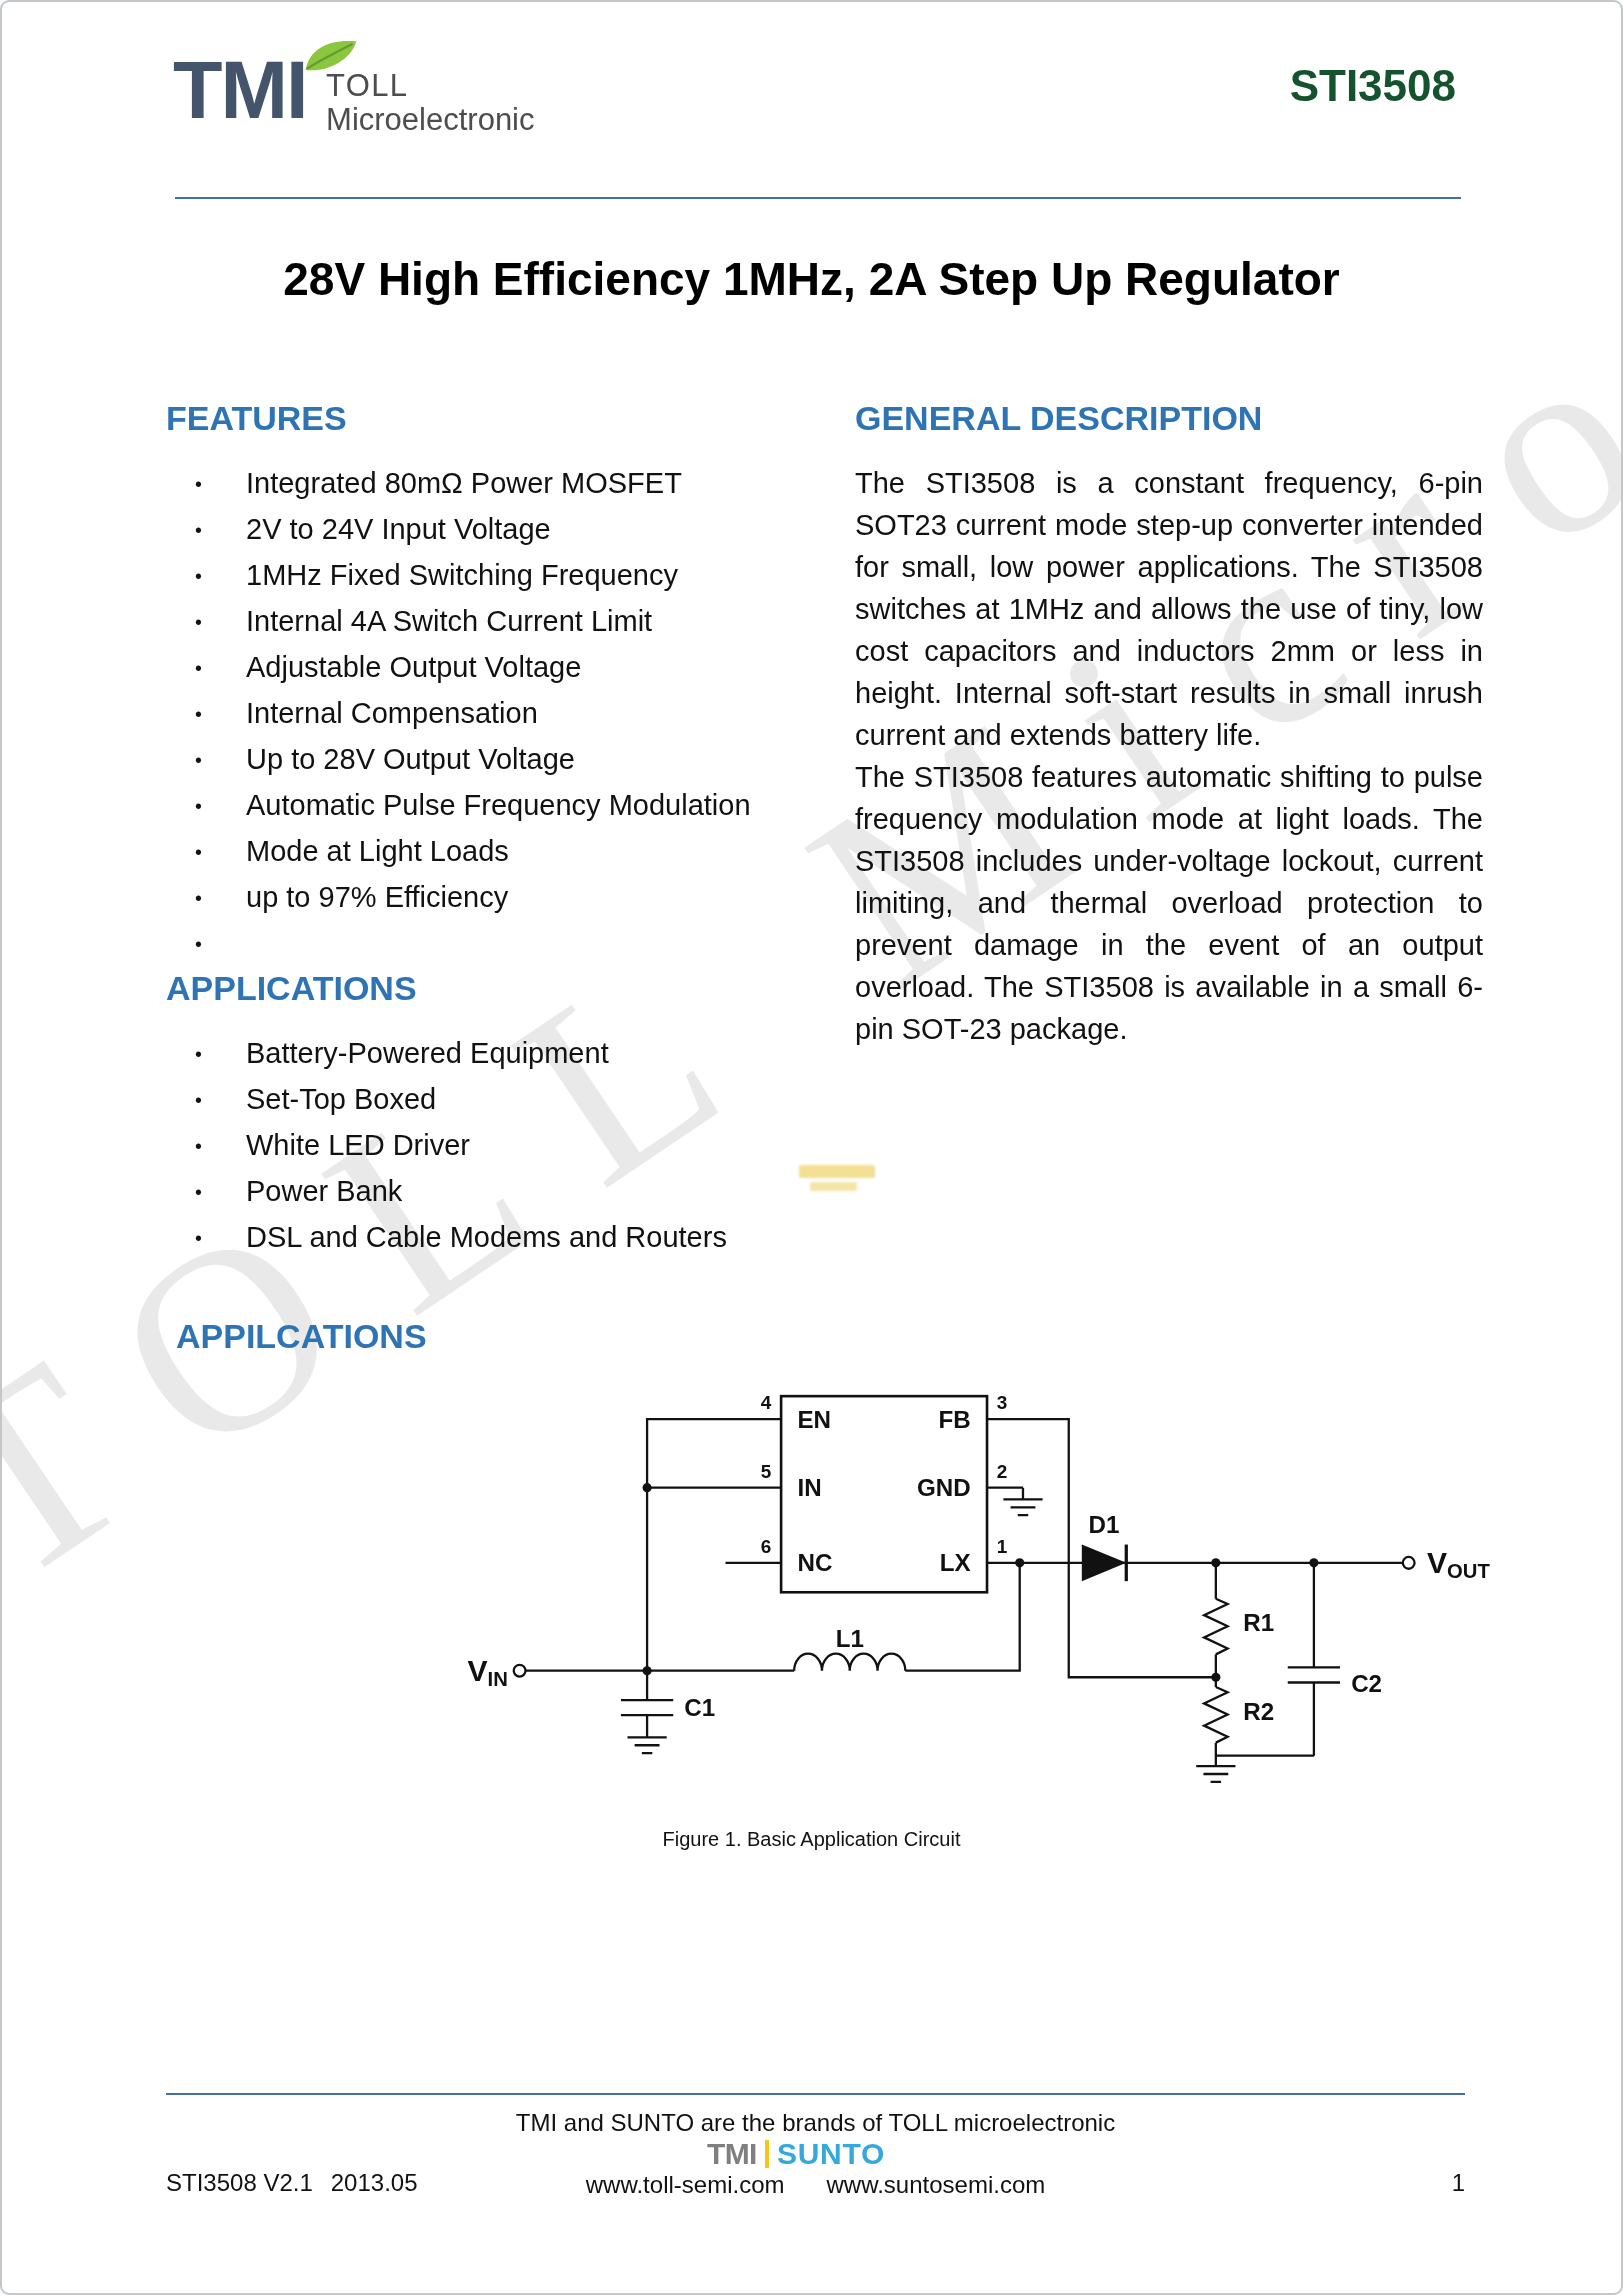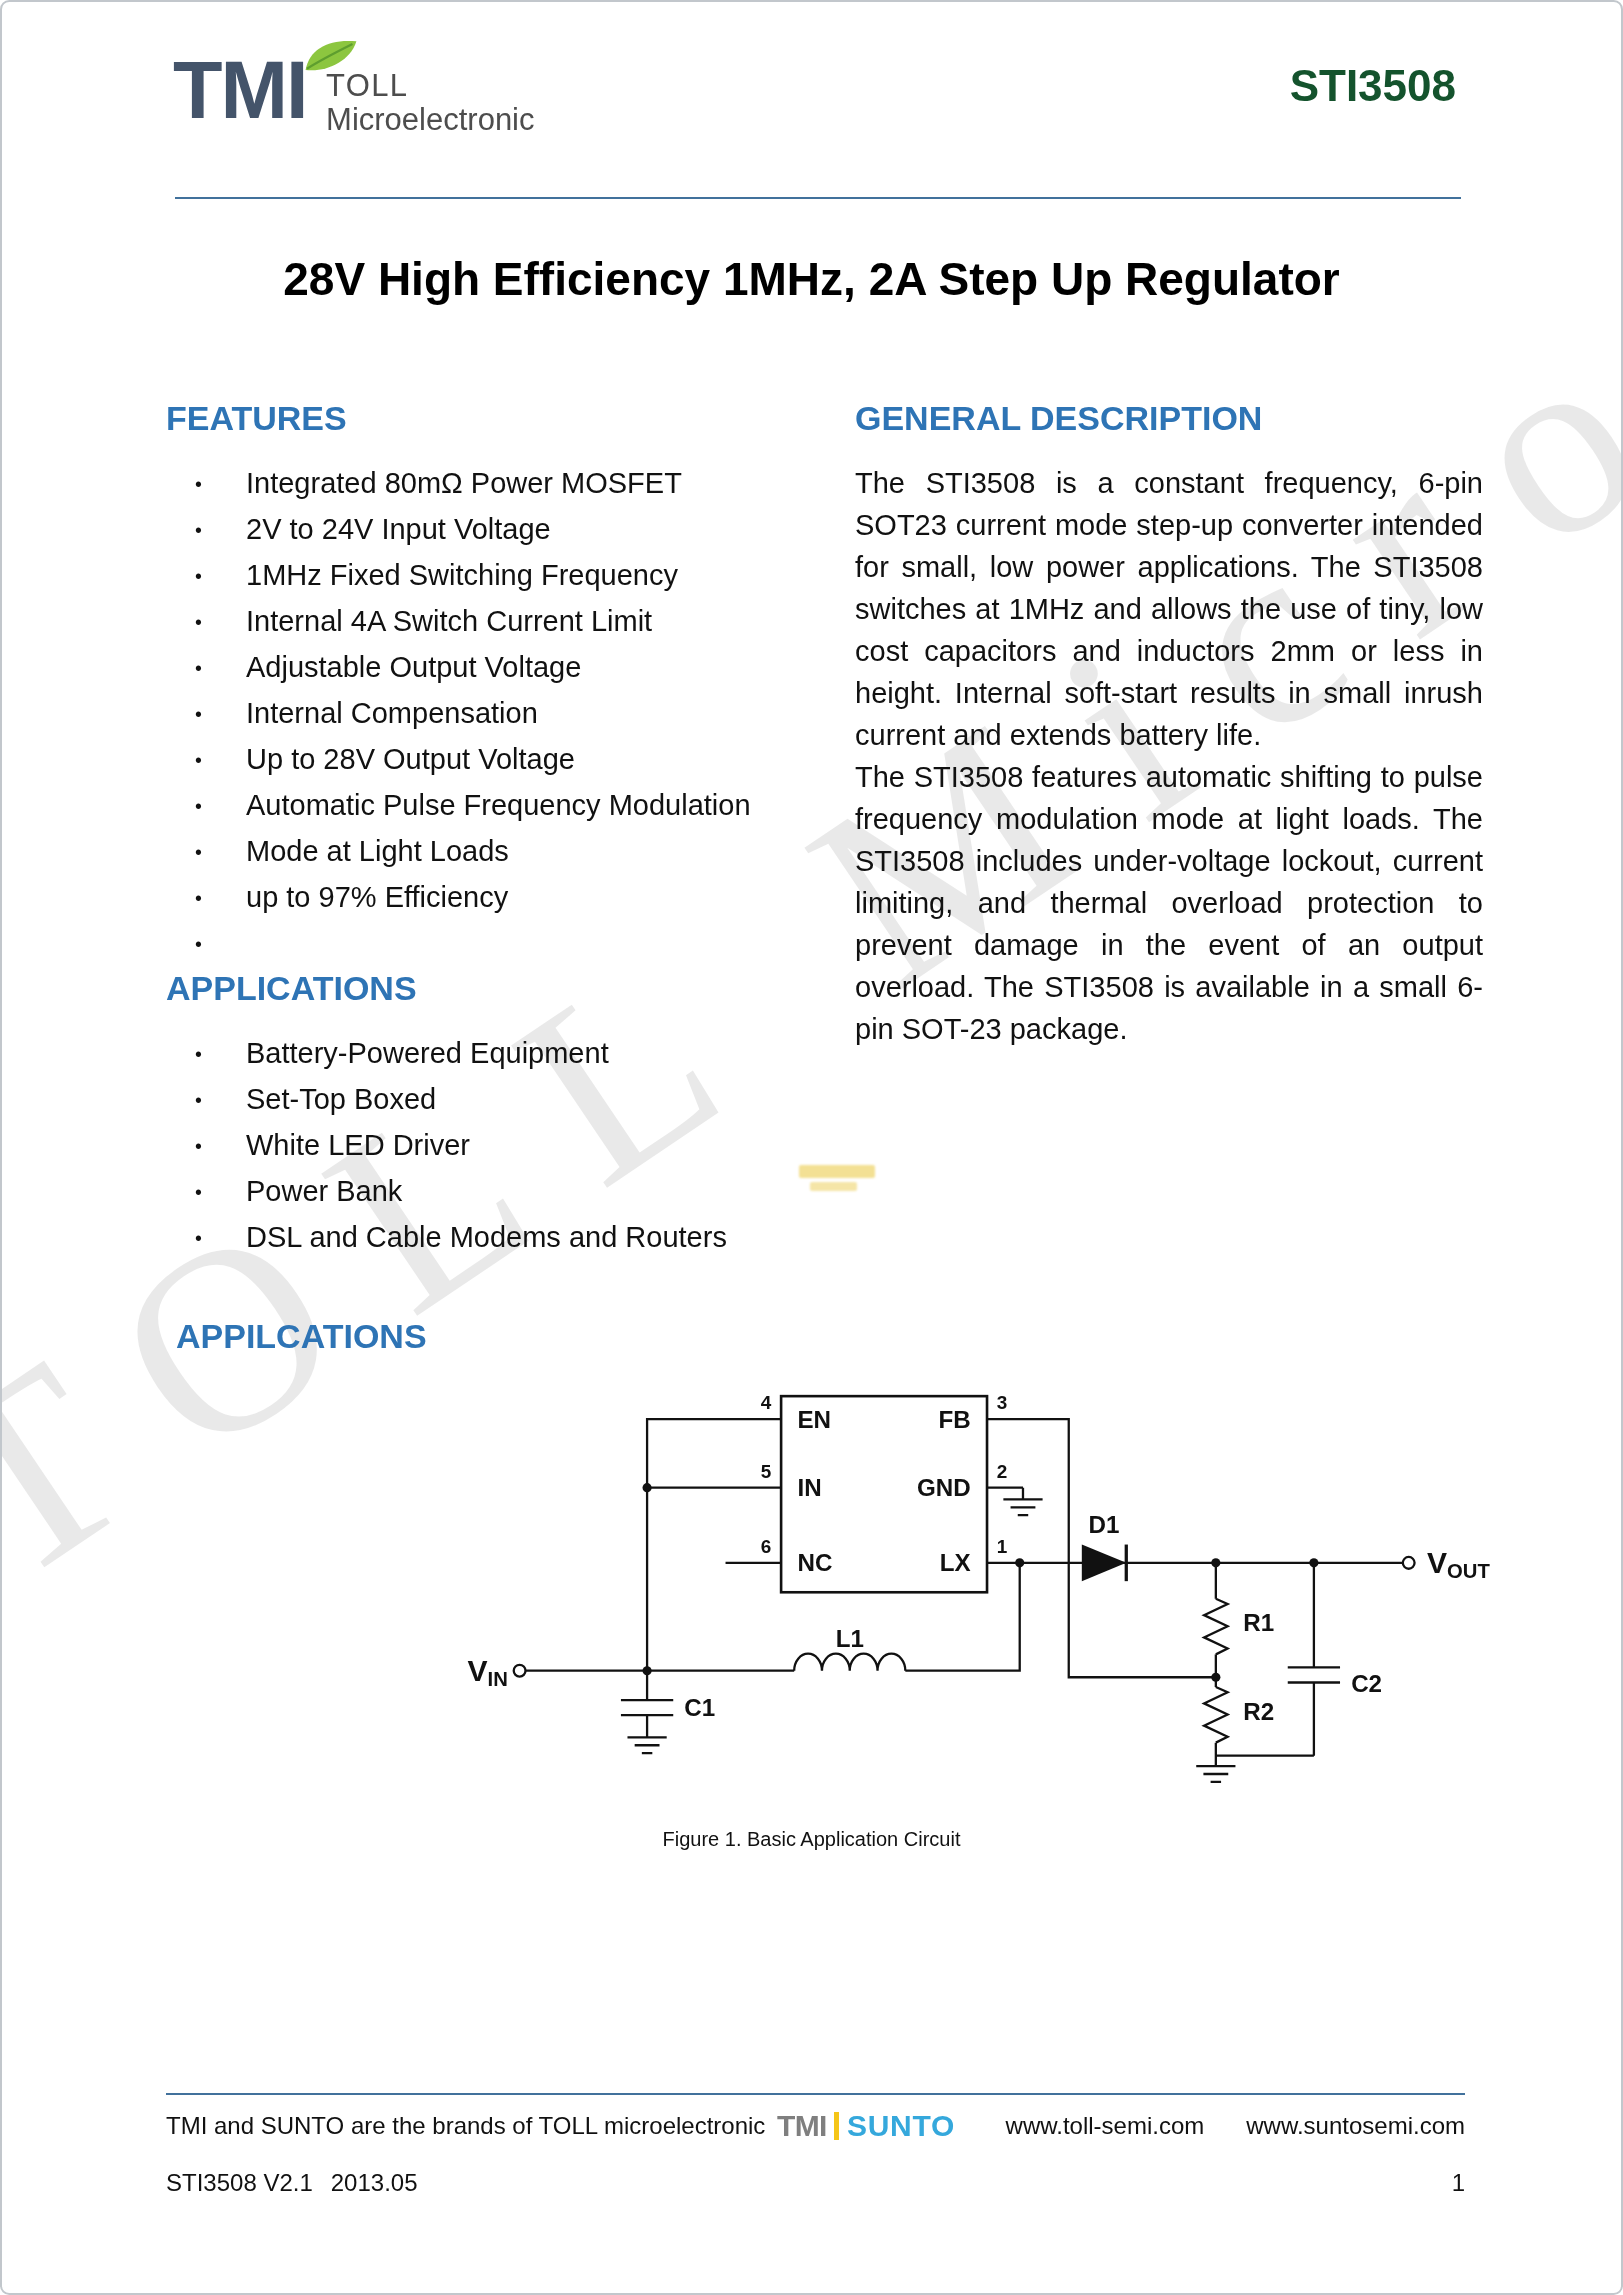--- a/index.html
+++ b/index.html
@@ -55,21 +55,21 @@
   .pin-num   { font-size:29px; font-weight:bold; }
   .comp-label{ font-size:37px; font-weight:bold; }
   .term-main { font-size:46px; font-weight:bold; }
   .term-sub  { font-size:31px; font-weight:bold; }
   .fig-caption { position:absolute; left:0; top:1826px; width:100%; text-align:center;
                  font-size:20px; }
 
   .footer-rule { position:absolute; left:164px; right:156px; top:2091px;
                  border-top:2px solid #41719C; }
   .footer-row { position:absolute; left:164px; right:156px; top:2107px; display:flex;
-                align-items:center; justify-content:space-between; font-size:24px; }
+                align-items:center; justify-content:space-between; font-size:24px;flex-direction:column; }
   .footer-logo { display:flex; align-items:center; margin-left:-39px; }
   .fl-tmi { font-size:30px; font-weight:bold; color:#7f7f7f; letter-spacing:-0.7px; }
   .fl-bar { width:4.6px; height:27.5px; background:#F5C518; margin:0 7.9px; }
   .fl-sunto { font-size:30px; font-weight:bold; color:#35A8DC; letter-spacing:0.7px; }
   .footer-links { display:flex; gap:42px; }
   .footer-links a { color:#111; text-decoration:none; }
   .footer-row2 { position:absolute; left:164px; right:156px; top:2167px; display:flex;
                  justify-content:space-between; font-size:24px; }
   .ver-group { display:flex; gap:18px; }
 </style>

